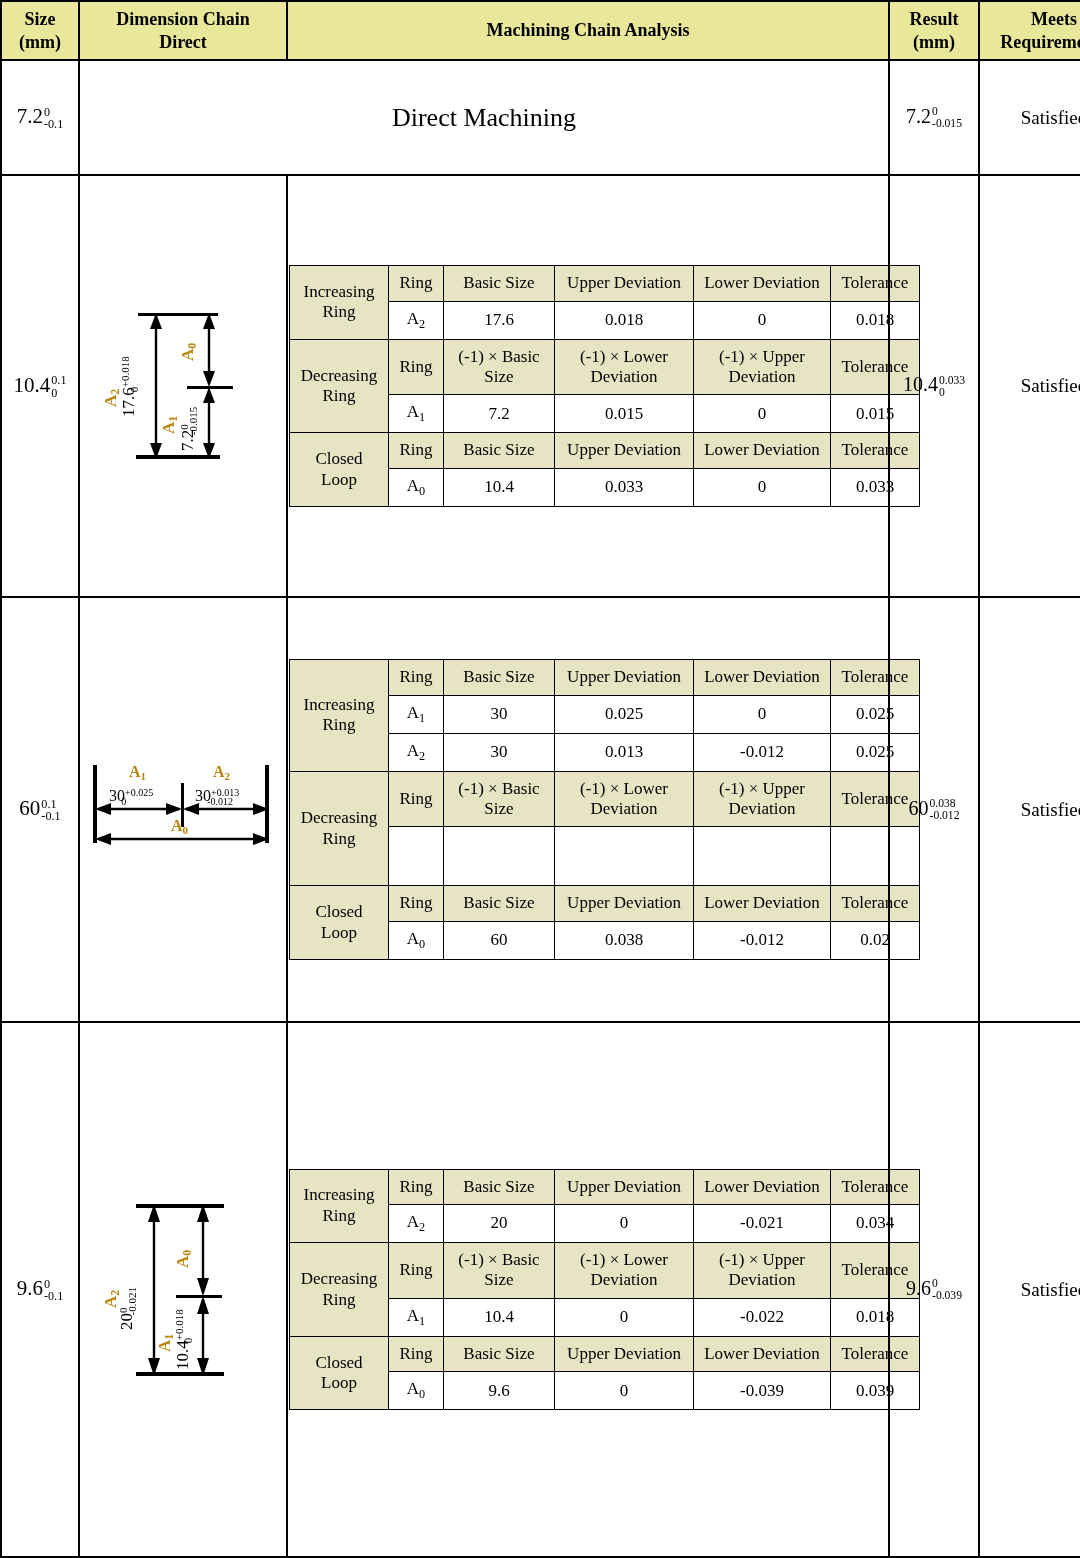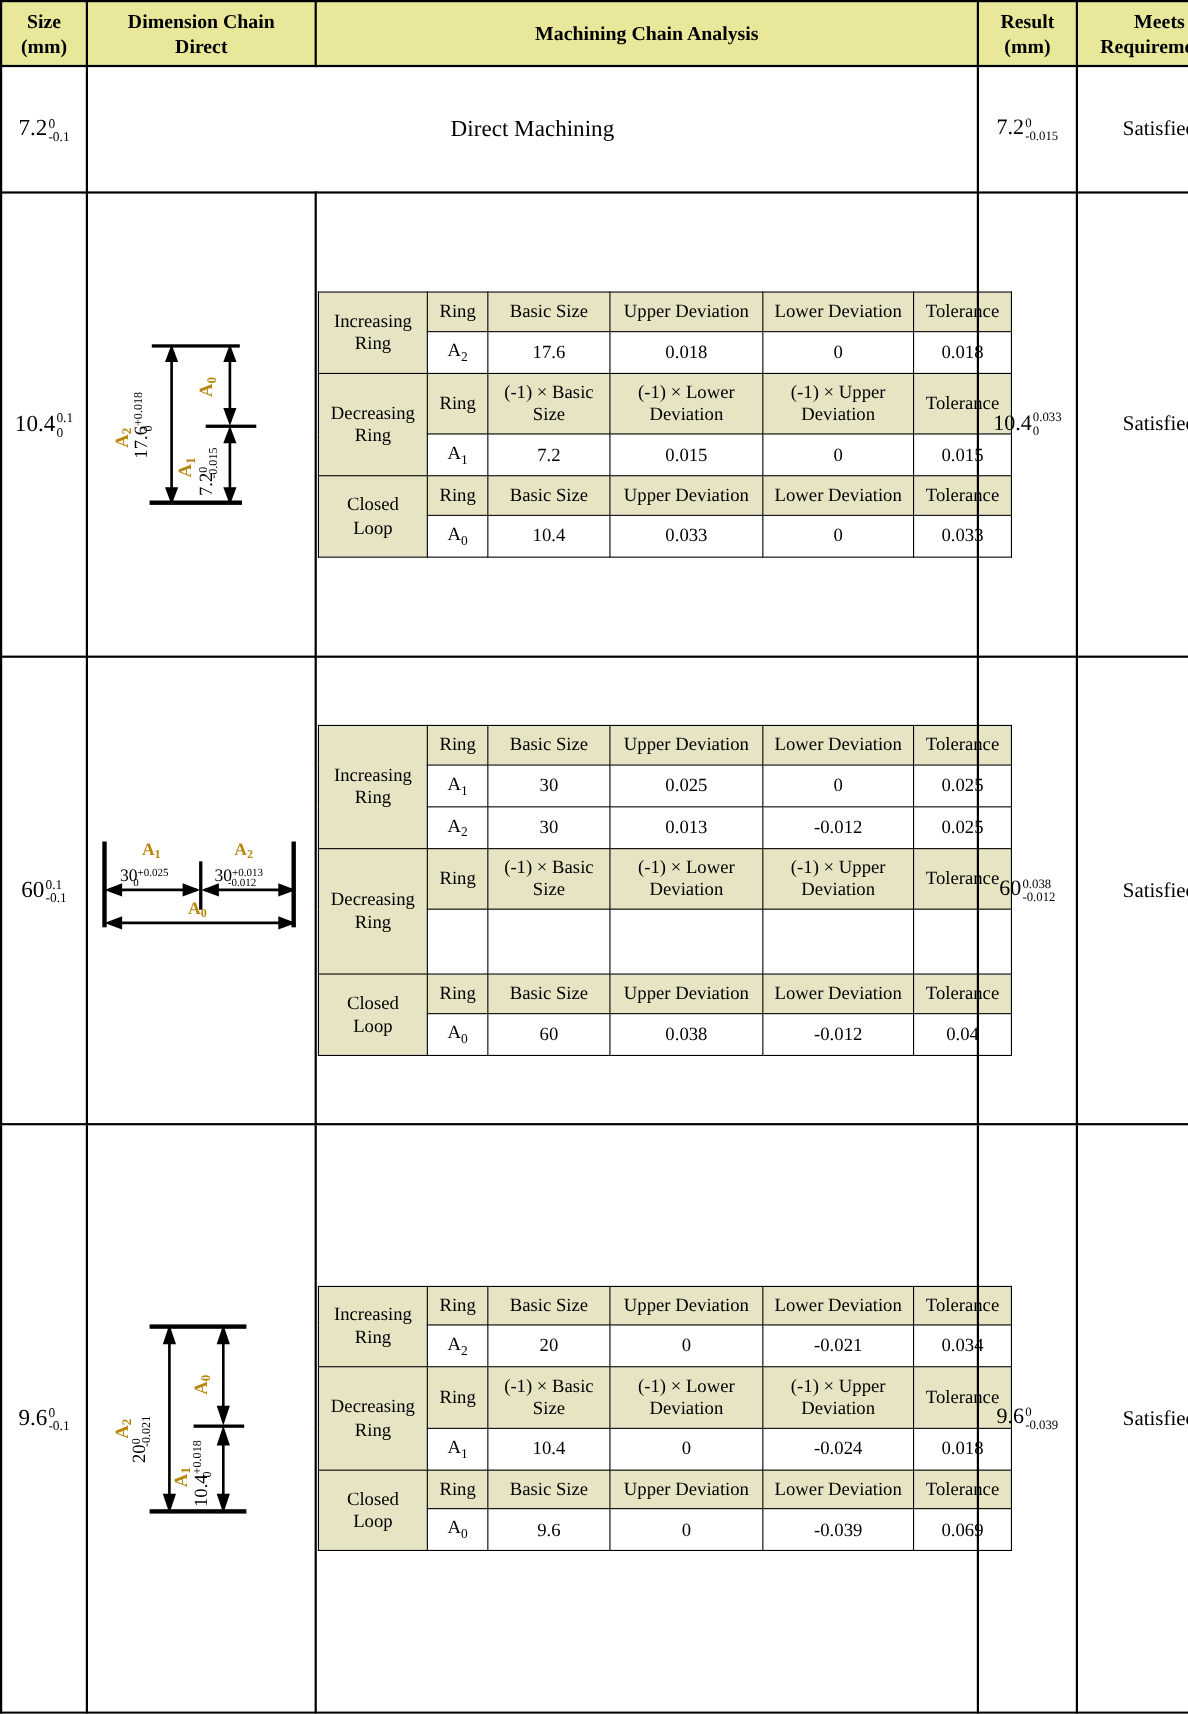--- a/index.html
+++ b/index.html
@@ -13,21 +13,21 @@
 
   .c-size{width:68px;}
   .c-diag{width:198px;}
   .c-analysis{width:592px;}
   .c-result{width:80px;}
   .c-meets{width:140px;}
 
   .sizecell,.resultcell{font-size:21px;white-space:nowrap;}
   .resultcell{font-size:20px;}
   .meetscell{font-size:19px;}
-  .direct{font-size:21px;}
+  .direct{font-size:26px;}
 
   
   .tol{display:inline-flex;flex-direction:column;justify-content:center;
        vertical-align:middle;line-height:1.02;font-size:.58em;text-align:left;
        margin-left:1px;position:relative;top:-0.02em;}
   .tol .up{display:block;}
   .tol .lo{display:block;}
 
   
   .inner{border-collapse:collapse;margin:0 auto;table-layout:fixed;width:584px;}
@@ -291,21 +291,21 @@
             <td class="hdr">Basic Size</td>
             <td class="hdr">Upper Deviation</td>
             <td class="hdr">Lower Deviation</td>
             <td class="hdr">Tolerance</td>
           </tr>
           <tr>
             <td class="val"><span>A</span><sub>0</sub></td>
             <td class="val">60</td>
             <td class="val">0.038</td>
             <td class="val">-0.012</td>
-            <td class="val">0.04</td>
+            <td class="val">0.02</td>
           </tr>
         </tbody>
           </table>
       </td>
 
       <td class="resultcell">
         <span>60</span><span class="tol">
             <span class="up">0.038</span>
             <span class="lo">-0.012</span>
           </span>
@@ -378,40 +378,40 @@
             <td class="hdr">Ring</td>
             <td class="hdr">(-1) × Basic Size</td>
             <td class="hdr">(-1) × Lower Deviation</td>
             <td class="hdr">(-1) × Upper Deviation</td>
             <td class="hdr">Tolerance</td>
           </tr>
           <tr>
             <td class="val"><span>A</span><sub>1</sub></td>
             <td class="val">10.4</td>
             <td class="val">0</td>
-            <td class="val">-0.024</td>
+            <td class="val">-0.022</td>
             <td class="val">0.018</td>
           </tr>
           <tr>
             <td class="grp" rowspan="2">
               <div>Closed</div>
               <div>Loop</div>
             </td>
             <td class="hdr">Ring</td>
             <td class="hdr">Basic Size</td>
             <td class="hdr">Upper Deviation</td>
             <td class="hdr">Lower Deviation</td>
             <td class="hdr">Tolerance</td>
           </tr>
           <tr>
             <td class="val"><span>A</span><sub>0</sub></td>
             <td class="val">9.6</td>
             <td class="val">0</td>
             <td class="val">-0.039</td>
-            <td class="val">0.069</td>
+            <td class="val">0.039</td>
           </tr>
         </tbody>
           </table>
       </td>
 
       <td class="resultcell">
         <span>9.6</span><span class="tol">
             <span class="up">0</span>
             <span class="lo">-0.039</span>
           </span>

